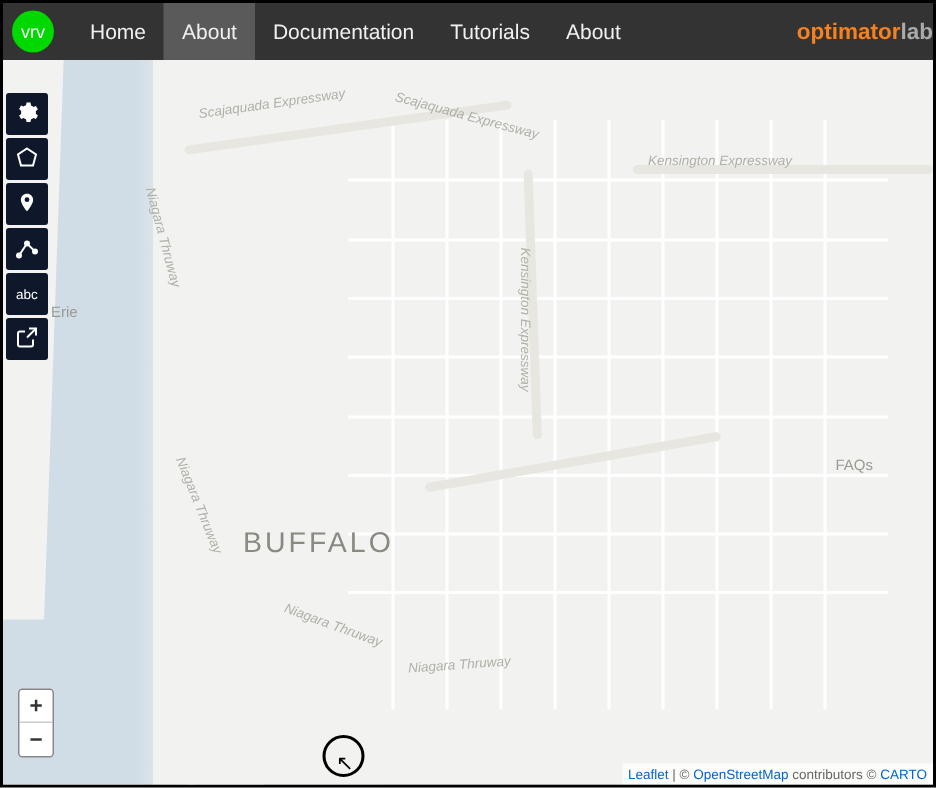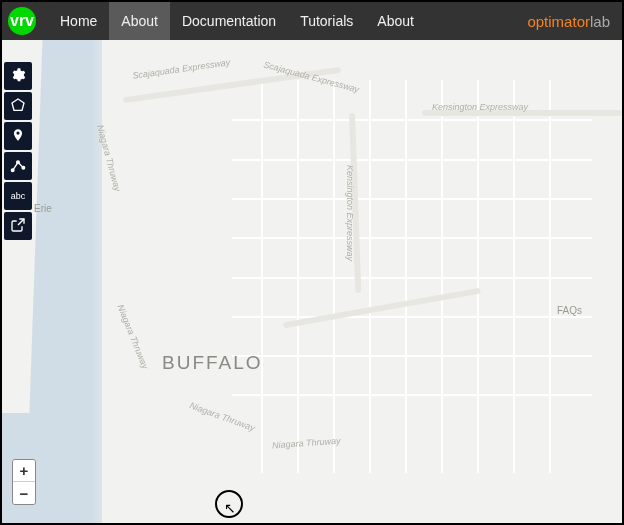--- a/index.html
+++ b/index.html
@@ -1,22 +1,22 @@
 <!DOCTYPE html>
 <html><head>
 <meta charset="utf-8">
 <style>
 * { margin: 0; padding: 0; box-sizing: border-box; }
 body { font-family: Arial, sans-serif; width: 624px; height: 525px; overflow: hidden; border: 2px solid #000; position: relative; }
 
 .navbar { background: #333; height: 38px; display: flex; align-items: center; padding: 0; }
-.logo-circle { width: 28px; height: 28px; background: #00d800; border-radius: 50%; display: flex; align-items: center; justify-content: center; margin: 0 12px 0 6px; color: #fff; font-size: 16px; font-weight: bold; }
+.logo-circle { width: 28px; height: 28px; background: #00d800; border-radius: 50%; display: flex; align-items: center; justify-content: center; margin: 0 12px 0 6px; color: #fff; font-size: 12px; font-weight: normal; }
 .nav-item { color: #f0f0f0; padding: 0 12px; height: 38px; line-height: 38px; font-size: 14px; cursor: pointer; }
 .nav-item.active { background: #5a5a5a; }
-.nav-brand { margin-left: auto; margin-right: 12px; color: #f58220; font-size: 15px; font-weight: 400; }
+.nav-brand { margin-left: auto; color: #f58220; font-size: 15px; font-weight: 700; }
 .nav-brand .lab { color: #aaa; }
 
 .map-container { position: relative; width: 100%; height: calc(100% - 38px); background: #f2f2f0; overflow: hidden; }
 
 .river { position: absolute; top: 0; left: 32px; width: 70px; height: 100%; background: #d0dde6; transform: skewX(-2deg); }
 .river2 { position: absolute; top: 200px; left: 90px; width: 50px; height: 320px; background: #d0dde6; transform: rotate(-15deg); }
 .harbor { position: absolute; bottom: 0; left: 0; width: 250px; height: 110px; background: #d0dde6; border-top-right-radius: 80px 40px; }
 .land-overlay { position: absolute; top: 0; left: 100px; right: 0; bottom: 0; background: #f2f2f0; }
 .land-overlay::before { content:""; position:absolute; left:-12px; top:0; bottom:0; width:40px; background: linear-gradient(90deg, transparent, #f2f2f0); }
 
@@ -101,20 +101,23 @@
   <div class="highway-label" style="top:360px; left:188px; transform:rotate(20deg); transform-origin:left;">Niagara Thruway</div>
   <div class="highway-label" style="top:398px; left:270px; transform:rotate(-4deg);">Niagara Thruway</div>
 
   <div class="city-label" style="top:312px; left:160px;">BUFFALO</div>
   <div class="place-label" style="top:163px; left:32px;">Erie</div>
   <div class="place-label" style="top:265px; left:555px;">FAQs</div>
 
   <div class="cursor-circle" style="top:450px; left:213px;"></div>
   <div class="cursor-arrow" style="top:460px; left:222px;">↖</div>
 
+  <div class="attribution">
+    <a>Leaflet</a><span> | © </span><a>OpenStreetMap</a><span> contributors © </span><a>CARTO</a>
+  </div>
 </div>
 
 <div class="toolbar">
   <div class="tool-btn">
       <span>
     <svg width="16" height="16" viewBox="0 0 24 24" fill="#fff">
           <path d="M12 8a4 4 0 100 8 4 4 0 000-8zm8.94 4a7 7 0 00-.14-1.4l2.12-1.65-2-3.46-2.5 1a7 7 0 00-2.42-1.4L15.5 2h-4l-.5 2.7a7 7 0 00-2.42 1.4l-2.5-1-2 3.46L6.2 10.6A7 7 0 006.06 12a7 7 0 00.14 1.4L4.08 15l2 3.46 2.5-1a7 7 0 002.42 1.4l.5 2.7h4l.5-2.7a7 7 0 002.42-1.4l2.5 1 2-3.46-2.12-1.65a7 7 0 00.14-1.4z"></path>
         </svg>
   </span>
     </div>

